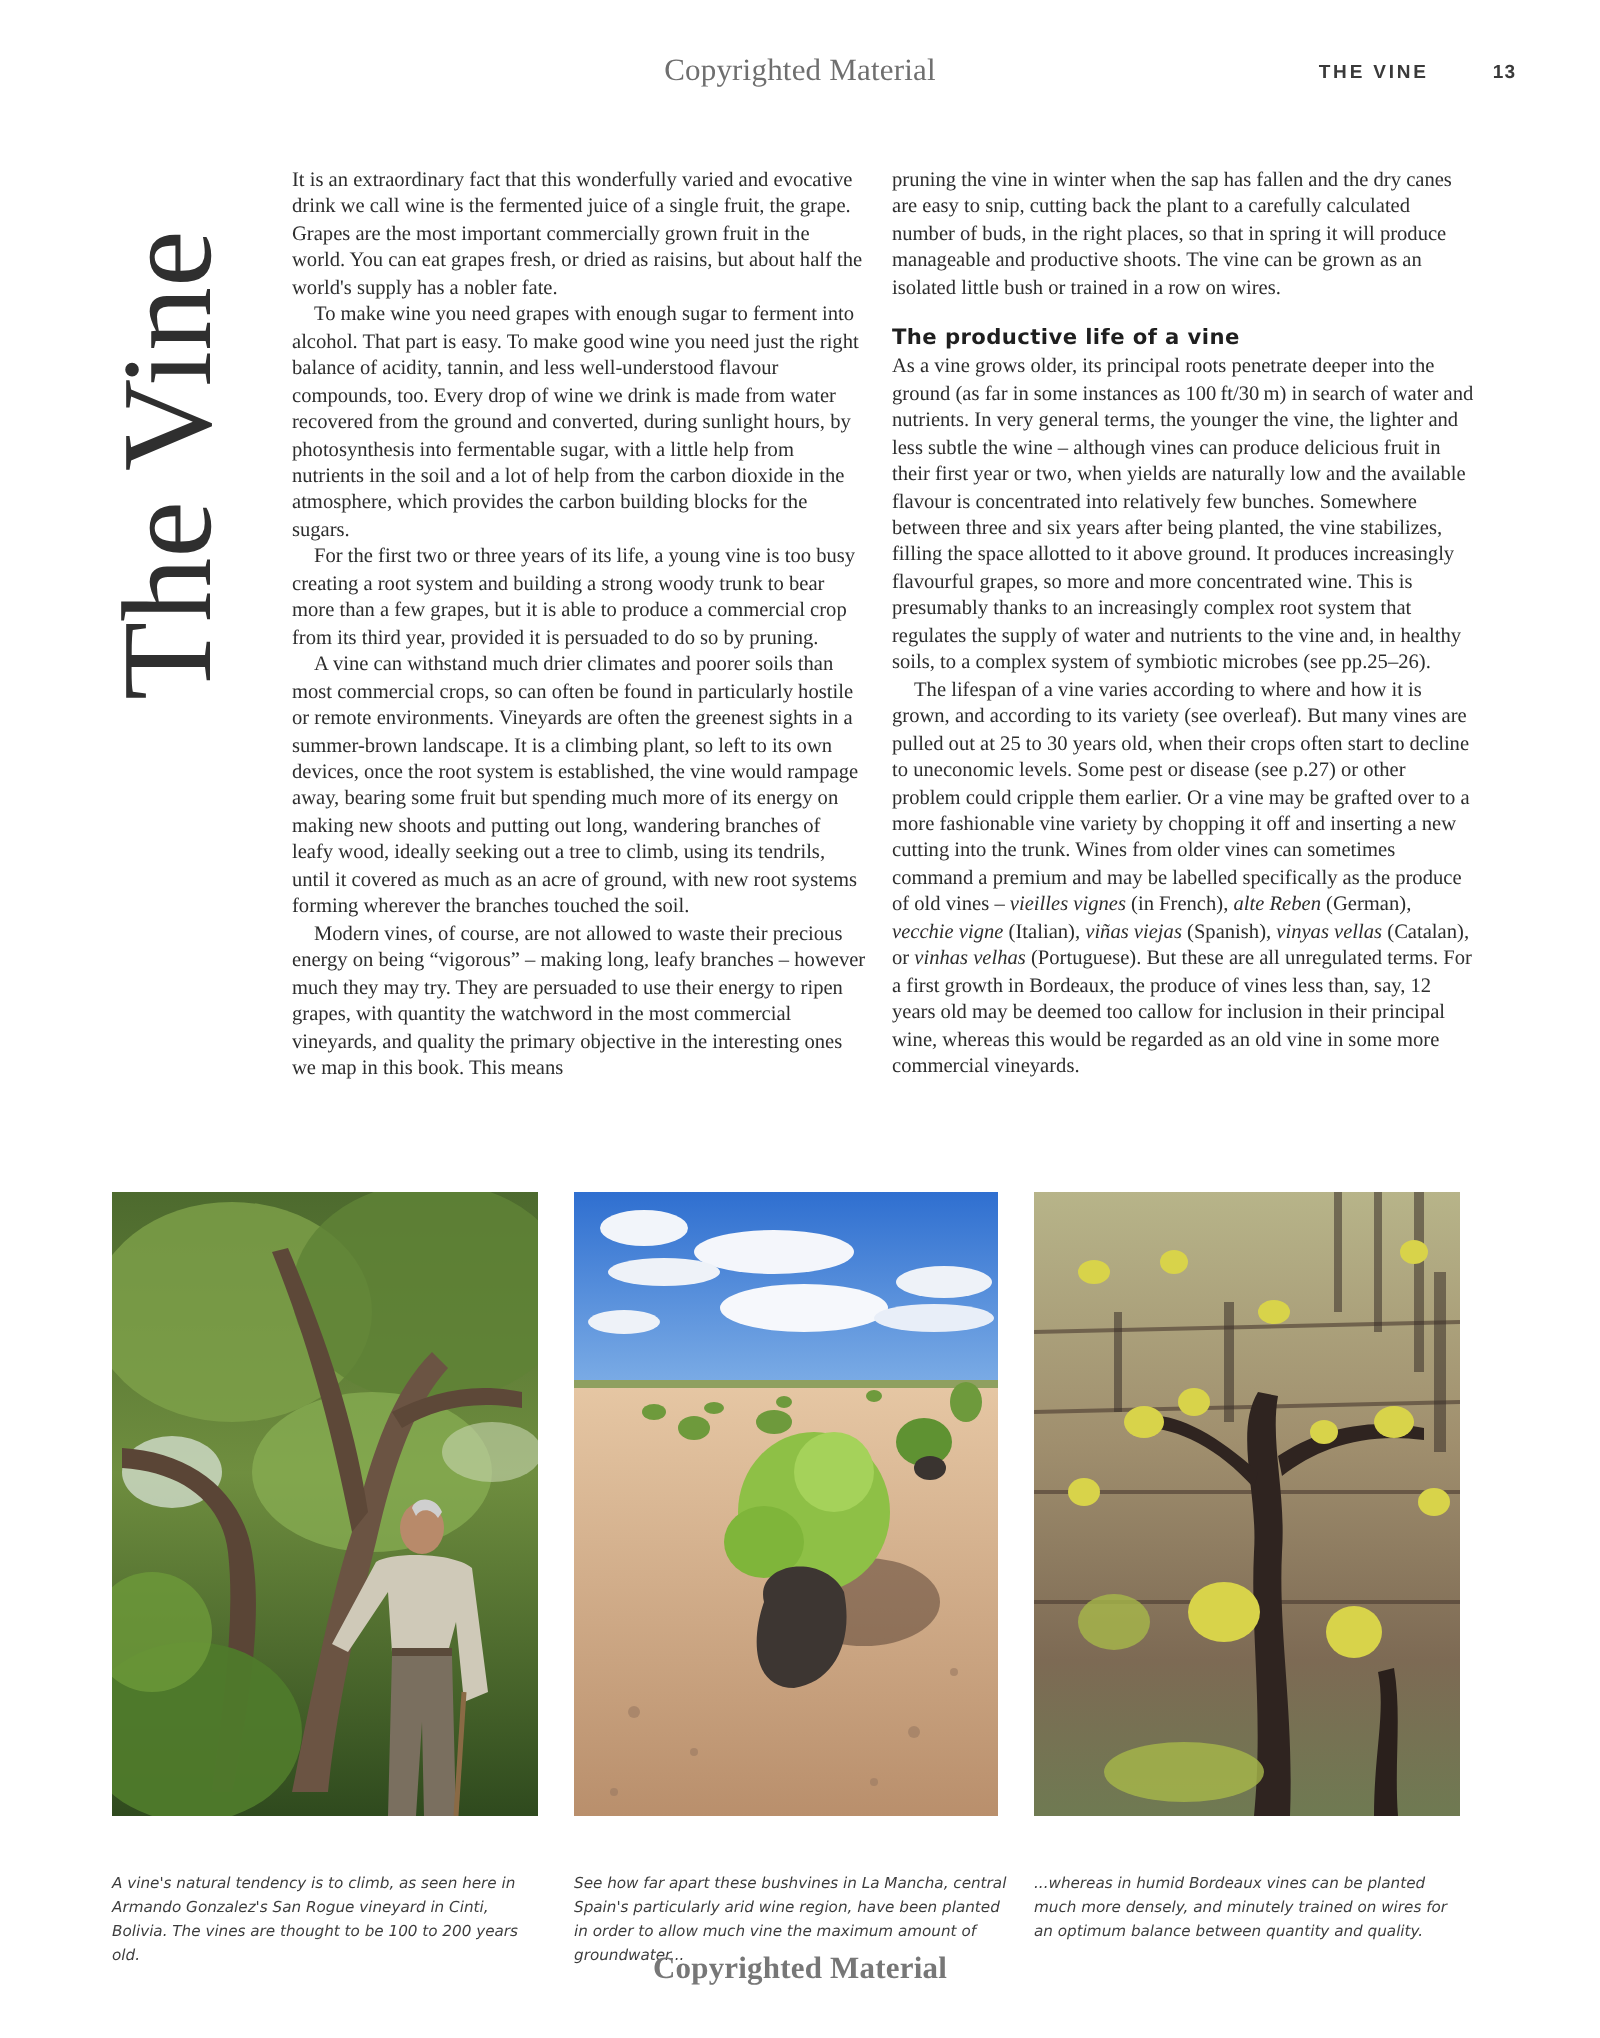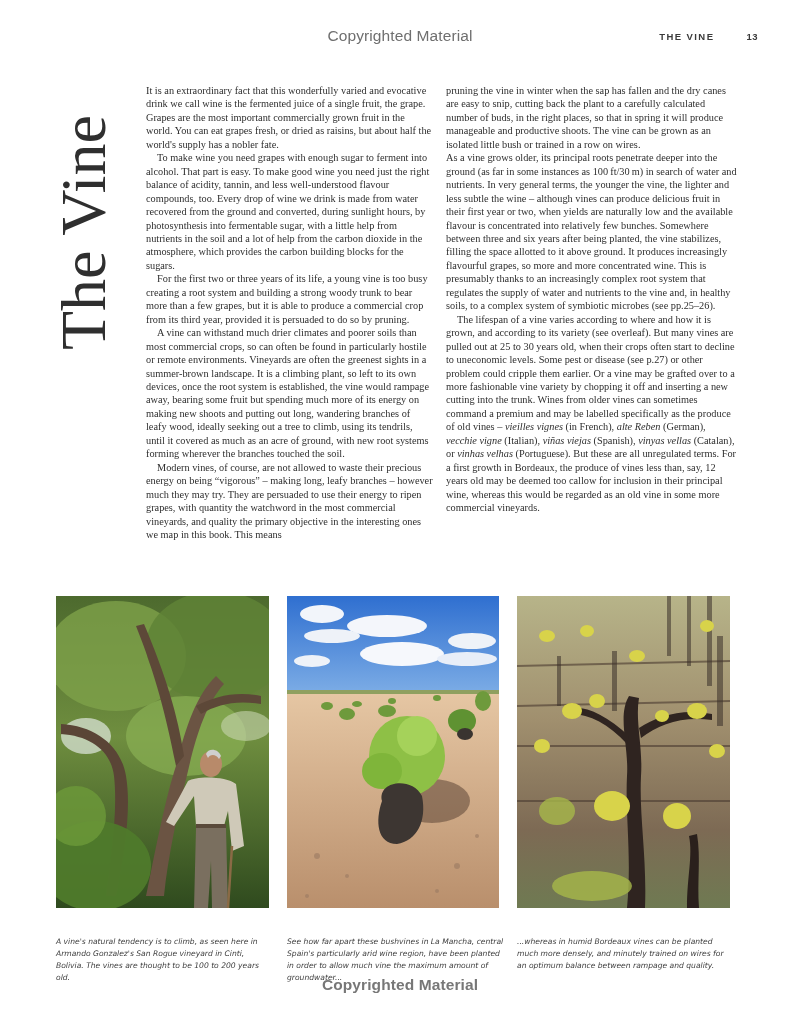--- a/index.html
+++ b/index.html
@@ -1,21 +1,21 @@
 <!DOCTYPE html>
 <html><head>
 <meta charset="utf-8">
 <style>
   * { margin: 0; padding: 0; box-sizing: border-box; }
   html, body { width: 800px; height: 1019px; background: #ffffff; overflow: hidden; }
   body { position: relative; font-family: "DejaVu Serif", serif; color: #2b2b2b; }
 
   .watermark {
     position: absolute; left: 0; width: 800px; text-align: center;
-    font-family: Liberation Sans, sans-serif; font-size: 15.5px; color: #6f6f6f;
+    font-family: Liberation Serif, serif; font-size: 15.5px; color: #6f6f6f;
     letter-spacing: 0.1px;
   }
   .watermark.top { top: 27px; }
   .watermark.bottom { top: 976px; font-weight: bold; color: #777; }
 
   .running-head {
     position: absolute; top: 31px; right: 42px;
     font-family: "Liberation Sans", sans-serif; font-size: 9.5px; font-weight: bold;
     color: #3a3a3a; letter-spacing: 1.4px;
   }
@@ -76,20 +76,21 @@
 <div class="col left">
   <p>It is an extraordinary fact that this wonderfully varied and evocative drink we call wine is the fermented juice of a single fruit, the grape. Grapes are the most important commercially grown fruit in the world. You can eat grapes fresh, or dried as raisins, but about half the world's supply has a nobler fate.</p>
   <p class="indent">To make wine you need grapes with enough sugar to ferment into alcohol. That part is easy. To make good wine you need just the right balance of acidity, tannin, and less well-understood flavour compounds, too. Every drop of wine we drink is made from water recovered from the ground and converted, during sunlight hours, by photosynthesis into fermentable sugar, with a little help from nutrients in the soil and a lot of help from the carbon dioxide in the atmosphere, which provides the carbon building blocks for the sugars.</p>
   <p class="indent">For the first two or three years of its life, a young vine is too busy creating a root system and building a strong woody trunk to bear more than a few grapes, but it is able to produce a commercial crop from its third year, provided it is persuaded to do so by pruning.</p>
   <p class="indent">A vine can withstand much drier climates and poorer soils than most commercial crops, so can often be found in particularly hostile or remote environments. Vineyards are often the greenest sights in a summer-brown landscape. It is a climbing plant, so left to its own devices, once the root system is established, the vine would rampage away, bearing some fruit but spending much more of its energy on making new shoots and putting out long, wandering branches of leafy wood, ideally seeking out a tree to climb, using its tendrils, until it covered as much as an acre of ground, with new root systems forming wherever the branches touched the soil.</p>
   <p class="indent">Modern vines, of course, are not allowed to waste their precious energy on being “vigorous” – making long, leafy branches – however much they may try. They are persuaded to use their energy to ripen grapes, with quantity the watchword in the most commercial vineyards, and quality the primary objective in the interesting ones we map in this book. This means</p>
 </div>
 
 <div class="col right">
   <p>pruning the vine in winter when the sap has fallen and the dry canes are easy to snip, cutting back the plant to a carefully calculated number of buds, in the right places, so that in spring it will produce manageable and productive shoots. The vine can be grown as an isolated little bush or trained in a row on wires.</p>
+  <div class="subhead">The productive life of a vine</div>
   <p>As a vine grows older, its principal roots penetrate deeper into the ground (as far in some instances as 100 ft/30 m) in search of water and nutrients. In very general terms, the younger the vine, the lighter and less subtle the wine – although vines can produce delicious fruit in their first year or two, when yields are naturally low and the available flavour is concentrated into relatively few bunches. Somewhere between three and six years after being planted, the vine stabilizes, filling the space allotted to it above ground. It produces increasingly flavourful grapes, so more and more concentrated wine. This is presumably thanks to an increasingly complex root system that regulates the supply of water and nutrients to the vine and, in healthy soils, to a complex system of symbiotic microbes (see pp.25–26).</p>
   <p class="indent"><span>The lifespan of a vine varies according to where and how it is grown, and according to its variety (see overleaf). But many vines are pulled out at 25 to 30 years old, when their crops often start to decline to uneconomic levels. Some pest or disease (see p.27) or other problem could cripple them earlier. Or a vine may be grafted over to a more fashionable vine variety by chopping it off and inserting a new cutting into the trunk. Wines from older vines can sometimes command a premium and may be labelled specifically as the produce of old vines – </span><em>vieilles vignes</em><span> (in French), </span><em>alte Reben</em><span> (German), </span><em>vecchie vigne</em><span> (Italian), </span><em>viñas viejas</em><span> (Spanish), </span><em>vinyas vellas</em><span> (Catalan), or </span><em>vinhas velhas</em><span> (Portuguese). But these are all unregulated terms. For a first growth in Bordeaux, the produce of vines less than, say, 12 years old may be deemed too callow for inclusion in their principal wine, whereas this would be regarded as an old vine in some more commercial vineyards.</span></p>
 </div>
 
 <div class="photo p1">
   <svg width="213" height="312" viewBox="0 0 213 312">
     <defs>
       <linearGradient id="g1bg" x1="0" y1="0" x2="0" y2="1">
         <stop offset="0" stop-color="#4d6a2e"></stop>
         <stop offset="0.45" stop-color="#6f8e3f"></stop>
@@ -212,15 +213,15 @@
     </g>
     <g fill="#a7b84a" opacity="0.8">
       <ellipse cx="40" cy="215" rx="18" ry="14"></ellipse>
         <ellipse cx="75" cy="290" rx="40" ry="15"></ellipse>
     </g>
   </svg>
 </div>
 
 <div class="caption c1">A vine's natural tendency is to climb, as seen here in Armando Gonzalez's San Rogue vineyard in Cinti, Bolivia. The vines are thought to be 100 to 200 years old.</div>
 <div class="caption c2">See how far apart these bushvines in La Mancha, central Spain's particularly arid wine region, have been planted in order to allow much vine the maximum amount of groundwater...</div>
-<div class="caption c3">...whereas in humid Bordeaux vines can be planted much more densely, and minutely trained on wires for an optimum balance between rampage and quality.</div>
+<div class="caption c3">...whereas in humid Bordeaux vines can be planted much more densely, and minutely trained on wires for an optimum balance between quantity and quality.</div>
 
 <div class="watermark bottom">Copyrighted Material</div>
 
 </body></html>

